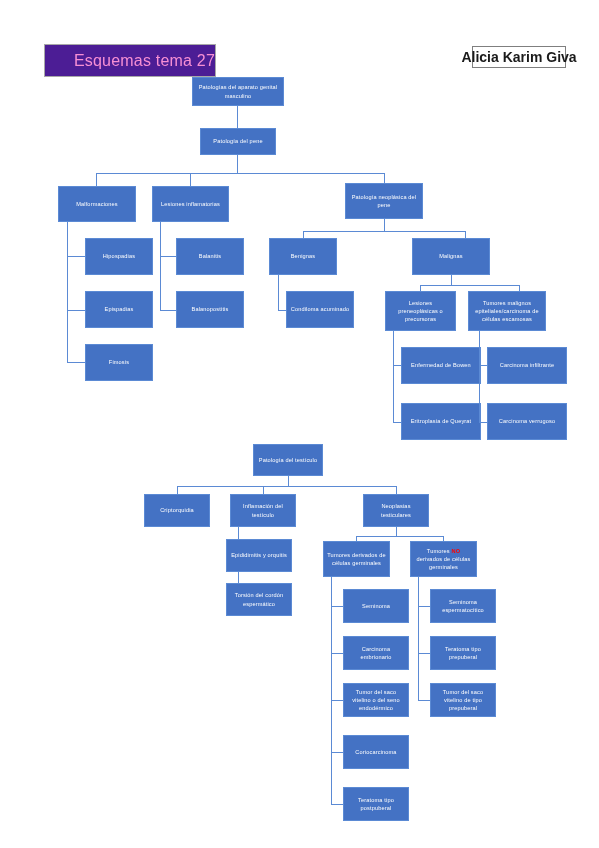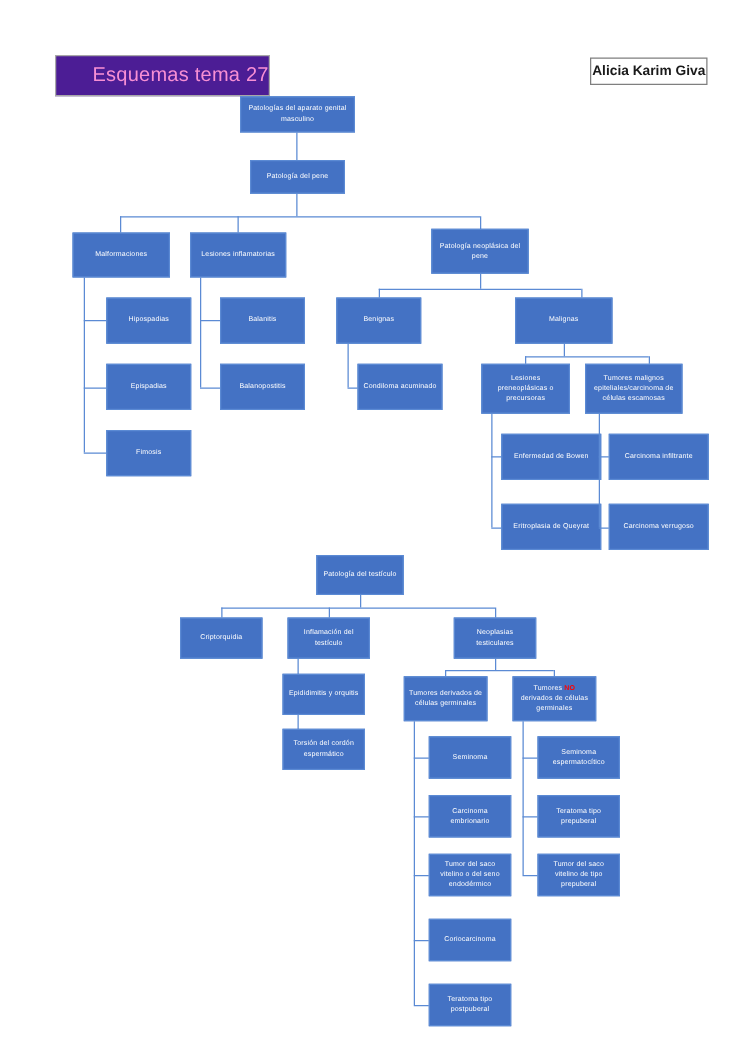--- a/index.html
+++ b/index.html
@@ -35,21 +35,21 @@
     position:absolute;
     left:472px; top:46px;
     width:94px; height:22px;
     border:1px solid #7f7f7f;
     background:#ffffff;
     box-sizing:border-box;
     display:flex; align-items:center; justify-content:center;
   }
   .authorbox span{
     color:#1a1a1a;
-    font-size:11px;
+    font-size:14px;
     font-weight:bold;
     white-space:nowrap;
   }
 
   
   .node{
     position:absolute;
     background:#4472c4;
     border:1px solid #5b8ad4;
     box-sizing:border-box;

